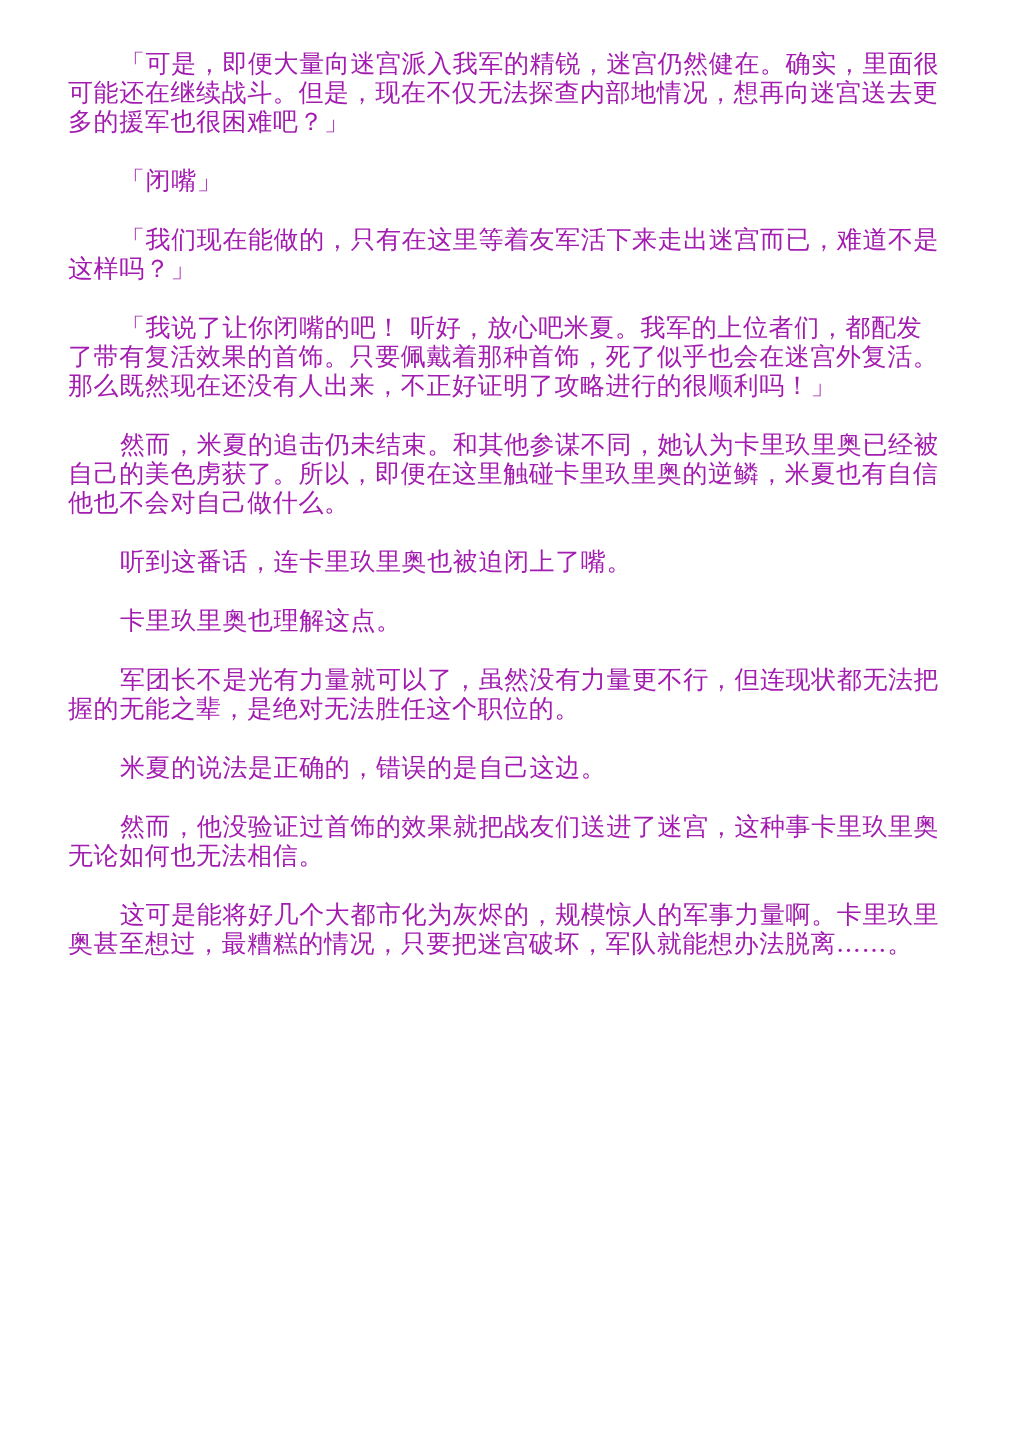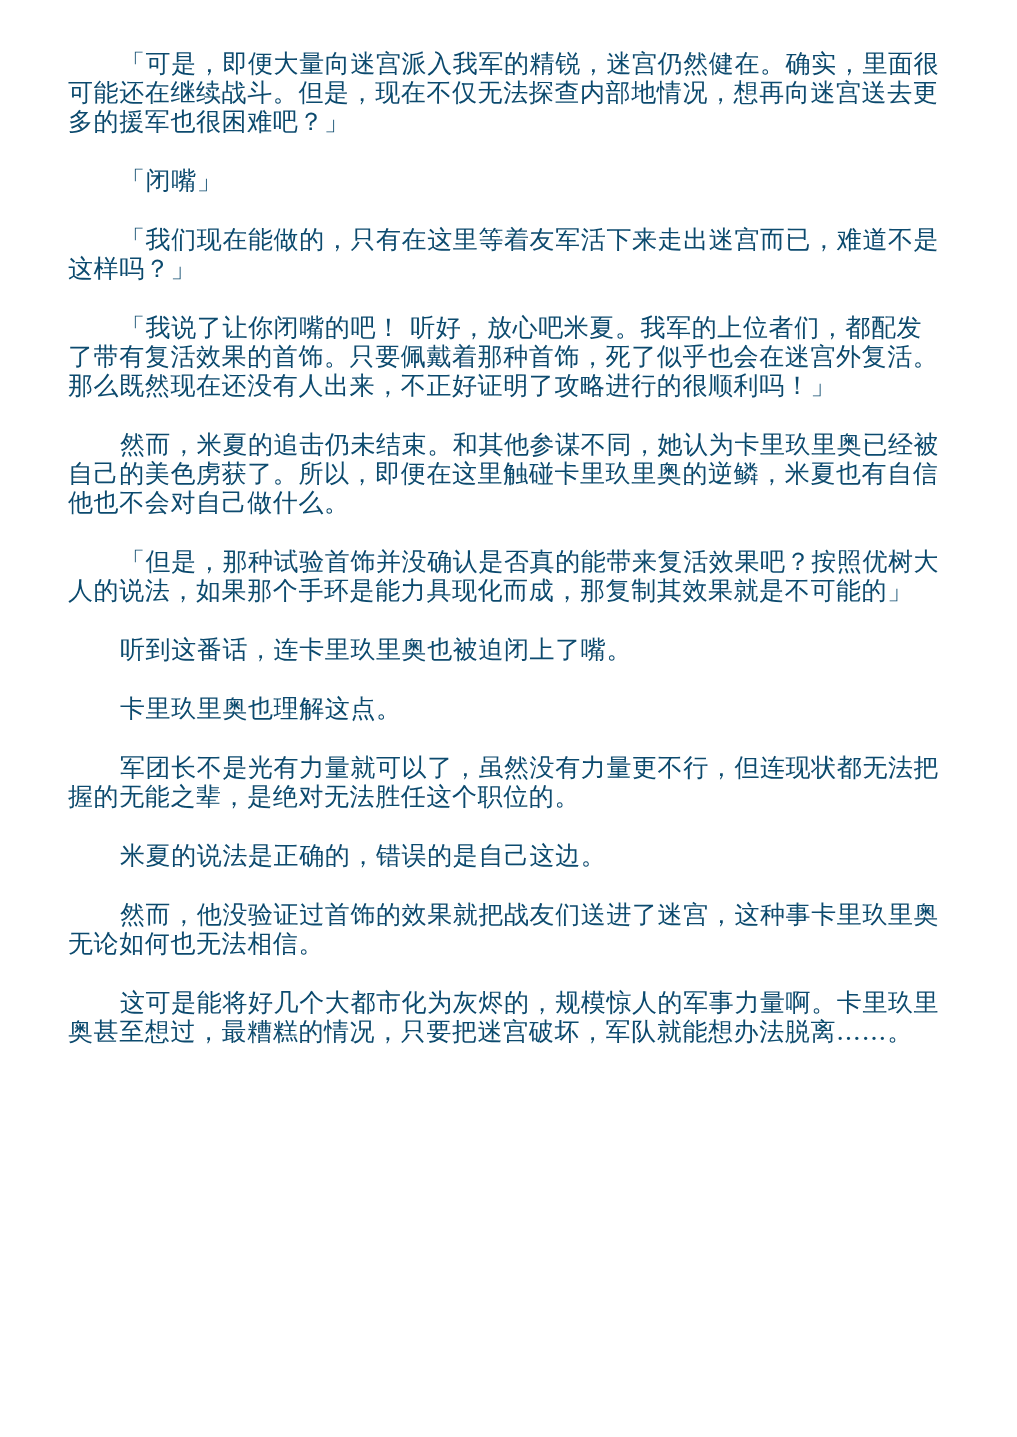--- a/index.html
+++ b/index.html
@@ -5,39 +5,38 @@
   html, body { margin: 0; padding: 0; background: #ffffff; }
   body { width: 1017px; height: 1437px; overflow: hidden; position: relative; }
   .page {
     position: absolute;
     left: 68px;
     top: 49px;
     width: 876px;
     font-family: "DejaVu Serif", "Liberation Serif", serif;
     font-size: 25px;
     line-height: 29px;
-    color: #0c4a6e;
+    color: #a21caf;
   }
   .para {
     margin: 0 0 30px 0;
     text-indent: 52px;
     letter-spacing: 0.6px;
     word-break: break-all;
   }
   .para.dialogue { text-indent: 52px; }
 </style>
 </head>
 <body>
 
 <div class="page">
   <p class="para dialogue">「可是，即便大量向迷宫派入我军的精锐，迷宫仍然健在。确实，里面很可能还在继续战斗。但是，现在不仅无法探查内部地情况，想再向迷宫送去更多的援军也很困难吧？」</p>
   <p class="para dialogue">「闭嘴」</p>
   <p class="para dialogue">「我们现在能做的，只有在这里等着友军活下来走出迷宫而已，难道不是这样吗？」</p>
   <p class="para dialogue">「我说了让你闭嘴的吧！ 听好，放心吧米夏。我军的上位者们，都配发了带有复活效果的首饰。只要佩戴着那种首饰，死了似乎也会在迷宫外复活。那么既然现在还没有人出来，不正好证明了攻略进行的很顺利吗！」</p>
   <p class="para">然而，米夏的追击仍未结束。和其他参谋不同，她认为卡里玖里奥已经被自己的美色虏获了。所以，即便在这里触碰卡里玖里奥的逆鳞，米夏也有自信他也不会对自己做什么。</p>
-  <p class="para dialogue">「但是，那种试验首饰并没确认是否真的能带来复活效果吧？按照优树大人的说法，如果那个手环是能力具现化而成，那复制其效果就是不可能的」</p>
   <p class="para">听到这番话，连卡里玖里奥也被迫闭上了嘴。</p>
   <p class="para">卡里玖里奥也理解这点。</p>
   <p class="para">军团长不是光有力量就可以了，虽然没有力量更不行，但连现状都无法把握的无能之辈，是绝对无法胜任这个职位的。</p>
   <p class="para">米夏的说法是正确的，错误的是自己这边。</p>
   <p class="para">然而，他没验证过首饰的效果就把战友们送进了迷宫，这种事卡里玖里奥无论如何也无法相信。</p>
   <p class="para">这可是能将好几个大都市化为灰烬的，规模惊人的军事力量啊。卡里玖里奥甚至想过，最糟糕的情况，只要把迷宫破坏，军队就能想办法脱离……。</p>
 </div>
 
 </body></html>

